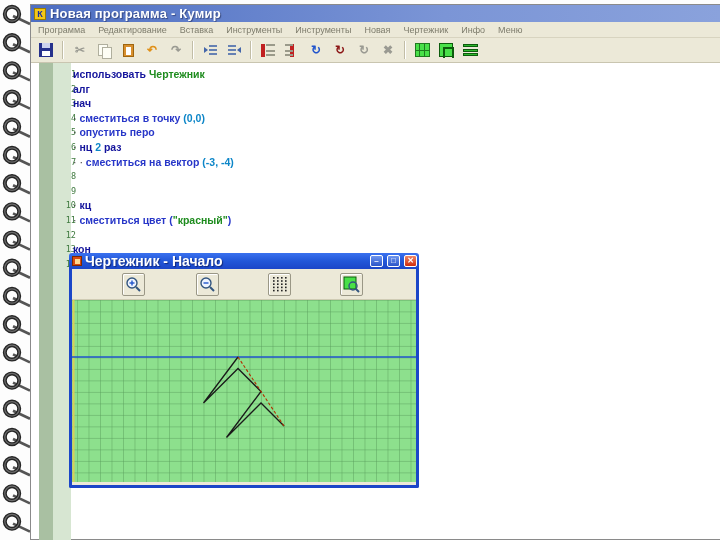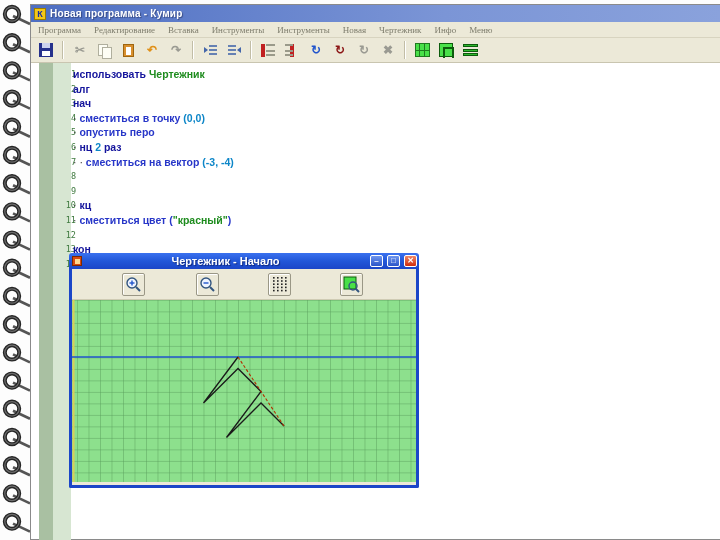--- a/index.html
+++ b/index.html
@@ -11,24 +11,24 @@
   #spiral { position:absolute; left:0; top:0; width:34px; height:540px; }
 
   
   #app { position:absolute; left:30px; top:4px; width:690px; height:536px;
          background:#ffffff; border:1px solid #8a8a8a; border-right:none; }
   #titlebar { position:absolute; left:0; top:0; width:100%; height:17px;
               background:linear-gradient(90deg,#4d6ec2,#7b95d6 60%,#8aa2dc);
               display:flex; align-items:center; padding-left:3px; gap:4px; }
   #title-icon { width:12px; height:12px; background:#f4c818; border:1px solid #9a7d00;
                 color:#1a2f9e; font-size:9px; font-weight:bold; text-align:center; line-height:11px; }
-  #title-text { color:#ffffff; font-size:10px; font-weight:bold; letter-spacing:.2px;
+  #title-text { color:#ffffff; font-size:13px; font-weight:bold; letter-spacing:.2px;
                 text-shadow:1px 1px 1px rgba(0,0,30,.4); }
   #menubar { position:absolute; left:0; top:17px; width:100%; height:16px; background:#ece9d8;
-             border-bottom:1px solid #d8d4c0; display:flex; align-items:center; gap:13px; padding-left:7px;font-family:Liberation Serif, serif; }
+             border-bottom:1px solid #d8d4c0; display:flex; align-items:center; gap:13px; padding-left:7px; }
   .menu-item { font-size:9px; color:#7d7c6c; white-space:nowrap; }
   #toolbar { position:absolute; left:0; top:33px; width:100%; height:25px; background:#ece9d8;
              border-bottom:1px solid #c9c5b0; display:flex; align-items:center; padding-left:3px; }
   .tb-btn { width:22px; height:21px; margin:0 1px; display:flex; align-items:center; justify-content:center;
             border:1px solid transparent; background:transparent; font-size:12px; }
   .tb-sep { width:2px; height:18px; margin:0 4px; border-left:1px solid #c2bda6; border-right:1px solid #ffffff; }
   .g-orange { color:#e09018; font-weight:bold; }
   .g-gray { color:#9a9a92; font-weight:bold; }
   .g-blue { color:#2255cc; font-weight:bold; }
   .g-darkred { color:#8c1616; font-weight:bold; }
@@ -70,22 +70,22 @@
 
   
   #drawer { position:absolute; left:38px; top:264px; width:350px; height:219px;
             border:3px solid #1b46c8; border-top:none; background:#ece9d8; border-radius:0 0 2px 2px; }
   #drawer-title { position:absolute; left:-3px; top:-16px; width:350px; height:16px;
       background:linear-gradient(180deg,#3a71ef 0%,#2257d8 50%,#1b46c8 100%);
       border-radius:3px 3px 0 0; display:flex; align-items:center; padding:0 2px 0 3px; gap:3px; }
   #drawer-title .dt-icon { width:10px; height:10px; background:#d84a10; border:1px solid #7c2800;
       position:relative; }
   #drawer-title .dt-icon::before { content:""; position:absolute; left:2px; top:2px; width:5px; height:5px; background:#ffd890; }
-  #drawer-title .dt-text { color:#ffffff; font-size:11px; font-weight:bold; flex:1;
-      text-shadow:1px 1px 1px rgba(0,0,40,.5); white-space:nowrap; overflow:hidden;text-align:center; }
+  #drawer-title .dt-text { color:#ffffff; font-size:14px; font-weight:bold; flex:1;
+      text-shadow:1px 1px 1px rgba(0,0,40,.5); white-space:nowrap; overflow:hidden; }
   .win-btn { width:13px; height:12px; margin-left:1px; border:1px solid #ffffff; border-radius:2px;
              font-size:8px; line-height:10px; text-align:center; color:#ffffff; font-weight:bold; }
   .wb-blue { background:linear-gradient(180deg,#6f96ef,#2b55c8); }
   .wb-red { background:linear-gradient(180deg,#ef8868,#d02c0c); }
   #drawer-toolbar { position:absolute; left:0; top:0; width:344px; height:31px; background:#ece9d8;
                     border-bottom:1px solid #cfcbb4; }
   .dw-btn { position:absolute; top:4px; width:23px; height:23px; background:#ece9d8;
             border:1px solid #9a9786; border-radius:2px;
             box-shadow:inset 1px 1px 0 #ffffff; display:flex; align-items:center; justify-content:center; }
   #drawer-canvas { position:absolute; left:0; top:31px; width:344px; height:182px; }

